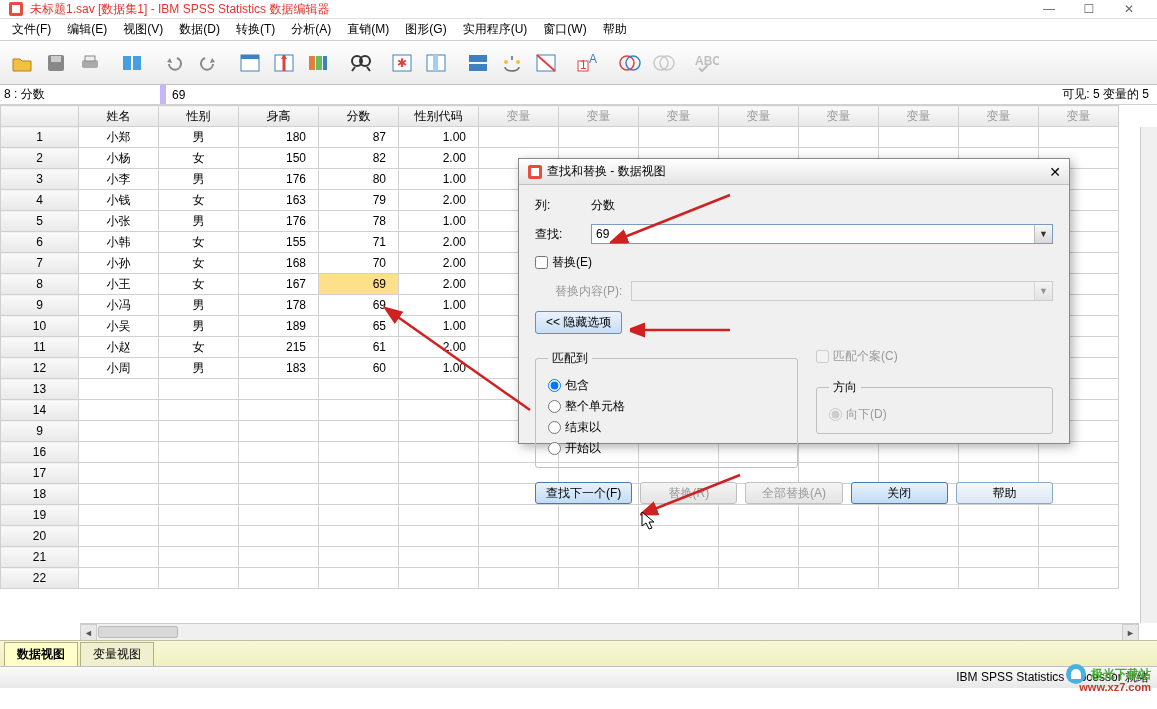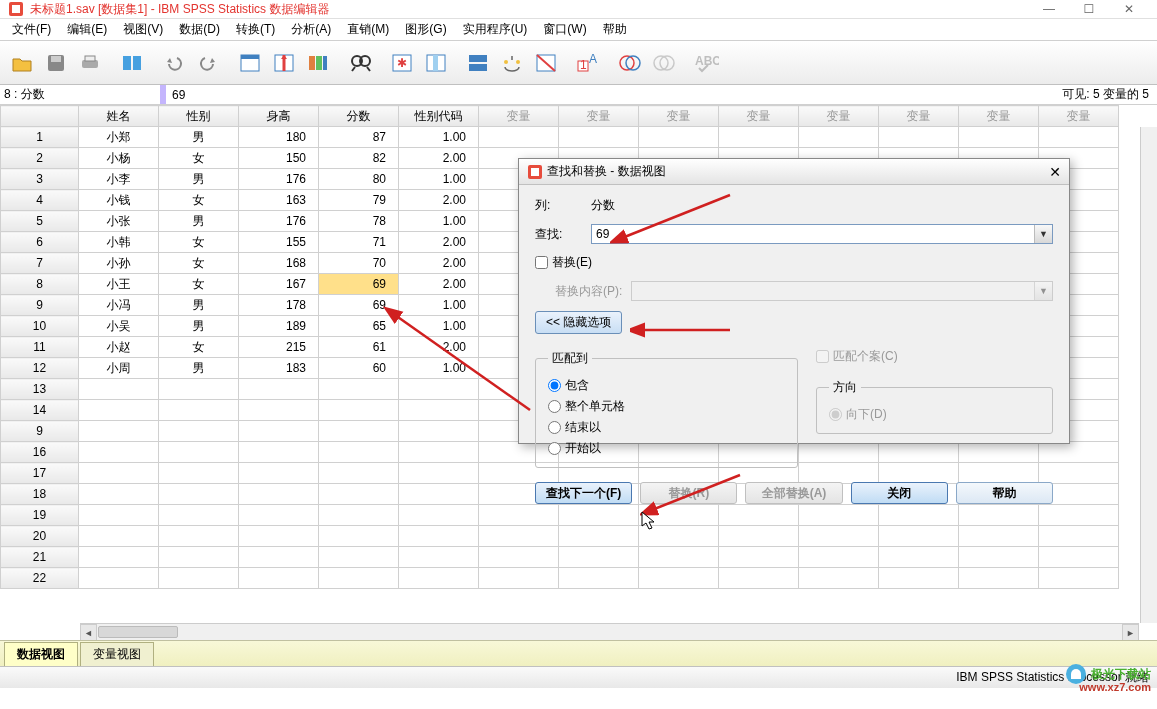--- a/index.html
+++ b/index.html
@@ -67,21 +67,21 @@
 .dialog .combo input { width:100%; }
 .dialog .combo .dropbtn { position:absolute; right:1px; top:1px; width:18px; height:18px; background:linear-gradient(#f8f8f8,#d8d8d8); border-left:1px solid #bbb; display:flex; align-items:center; justify-content:center; font-size:9px; color:#333;}
 .dialog .chk { display:flex; align-items:center; gap:4px; }
 .dialog .chk.disabled { color:#999; }
 .dialog .btn-hide { display:inline-block; padding: 2px 10px; background: linear-gradient(#eaf2fc, #c8def4); border: 1px solid #6a8fb8; border-radius: 3px; font-size:12px; cursor:pointer; }
 .dialog fieldset { border: 1px solid #c0c0c0; border-radius: 3px; padding: 8px 12px; margin-top: 6px; }
 .dialog fieldset legend { padding: 0 4px; font-size:12px; }
 .dialog .radio-row { display:flex; align-items:center; gap:4px; padding: 2px 0; font-size:12px;}
 .dialog .radio-row.disabled { color:#999; }
 .dialog .opts-row { display:flex; gap: 18px; }
-.dialog .btnrow { display:flex; gap: 8px; justify-content: center; margin-top: 14px; font-weight: bold; }
+.dialog .btnrow { display:flex; gap: 8px; justify-content: center; margin-top: 14px; }
 .dialog .dlg-btn { width: 98px; height: 22px; background: linear-gradient(#f4f8fc, #dce8f4); border: 1px solid #8aa8c8; border-radius: 3px; font-size:12px; display:flex;align-items:center;justify-content:center; cursor:pointer;}
 .dialog .dlg-btn.disabled { color:#999; background:linear-gradient(#f4f4f4,#e4e4e4); border-color:#c0c0c0; }
 .dialog .dlg-btn.primary { border-color:#4a78b0; background:linear-gradient(#eaf2fc,#c0dcf4); }
 
 
 .arrow-svg { position:absolute; pointer-events:none; }
 
 
 .watermark { position:absolute; right:6px; bottom:24px; font-size:14px; color:#4ab030; font-weight:bold; display:flex; align-items:center; gap:4px;}
 .watermark .url { font-size:11px; color:#c0392b; position:absolute; right:0; top:18px;}

